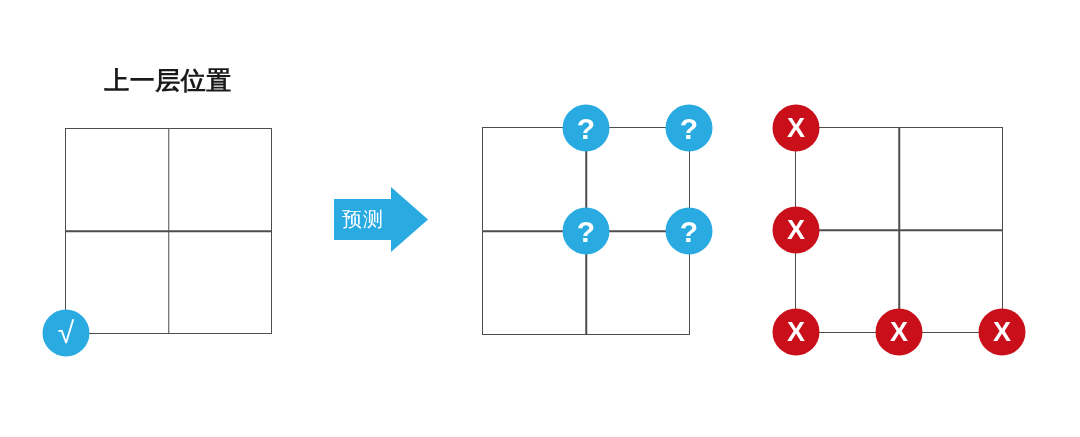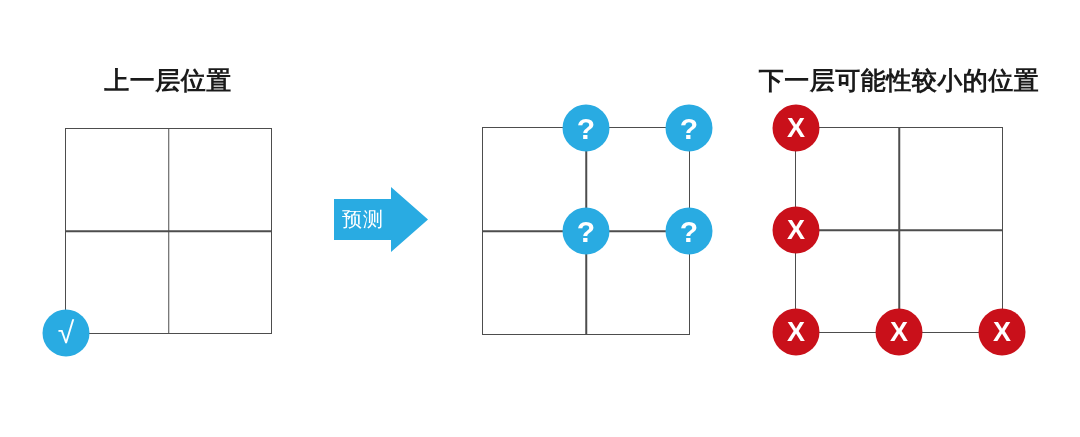--- a/index.html
+++ b/index.html
@@ -100,21 +100,20 @@
   }
 </style>
 </head>
 <body>
 
 <div class="canvas">
 
   <div id="title-0" class="panel-title">上一层位置</div>
 
 
-  <div id="title-2" class="panel-title">下一层可能性较小的位置</div>
 
   <div id="grid-0" class="grid">
     <div class="vline"></div>
     <div class="hline"></div>
   <div class="marker blue check-marker" style="left: 0%; top: 100%;">√</div>
     </div>
 
   <div class="arrow">
     <svg viewBox="0 0 94 65" aria-hidden="true">
       <polygon points="0,12 57,12 57,0 94,32.5 57,65 57,53 0,53"></polygon>

